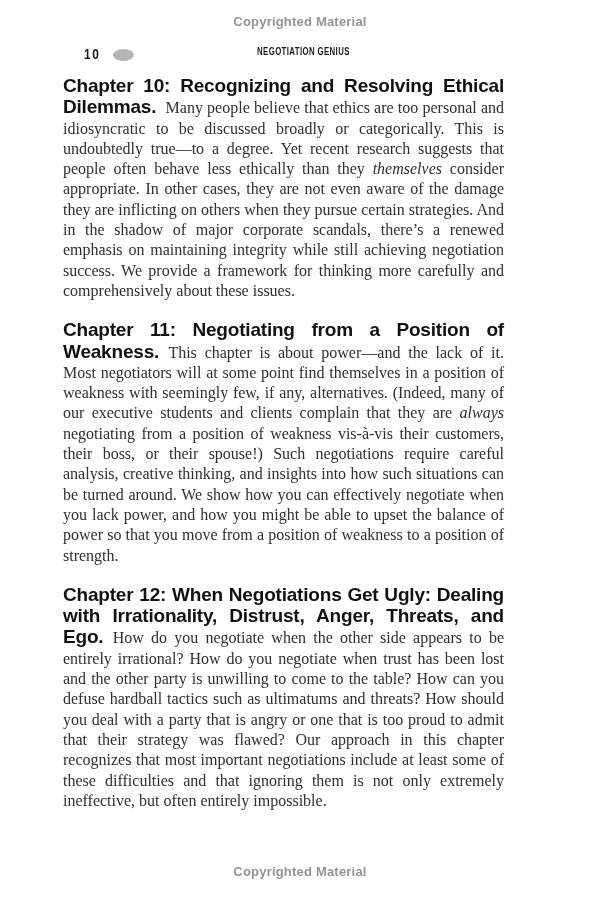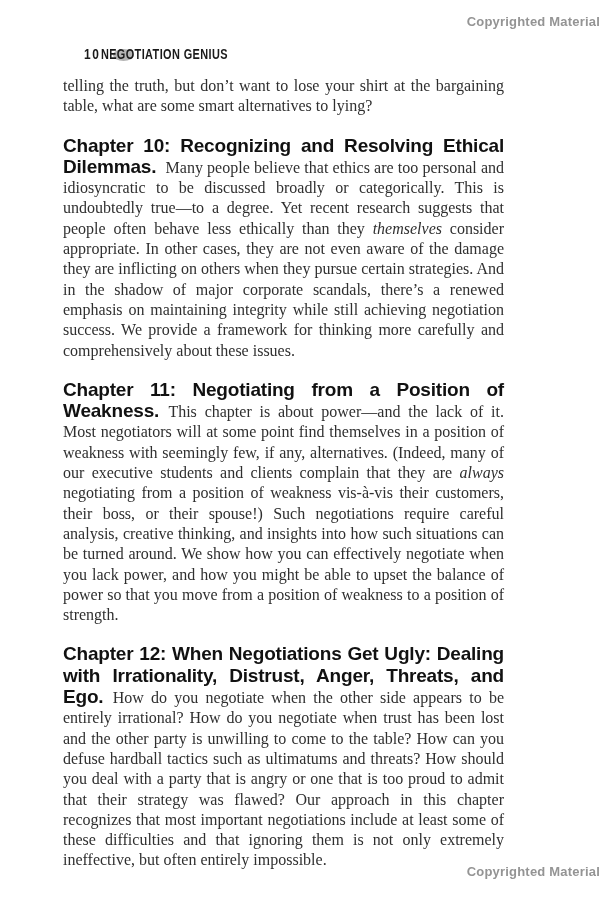--- a/index.html
+++ b/index.html
@@ -8,21 +8,21 @@
     width: 600px;
     height: 899px;
     background: #ffffff;
     overflow: hidden;
     font-family: "Liberation Serif", serif;
   }
   .copyright {
     position: absolute;
     left: 0;
     width: 100%;
-    text-align: right;
+    text-align: center;
     font-family: "Liberation Sans", sans-serif;
     font-size: 13px;
     font-weight: bold;
     color: #949494;
     letter-spacing: 0.2px;
   }
   .copyright.top { top: 14px; }
   .copyright.bottom { top: 864px; }
   .header {
     position: absolute;
@@ -52,22 +52,22 @@
     width: 21px;
     height: 12px;
     background: #b5b5b5;
     border-radius: 50%;
   }
   .running-head {
     position: absolute;
     left: 0;
     right: 0;
     top: 0;
-    text-align: left;
-    font-size: 14px;
+    text-align: center;
+    font-size: 10px;
     white-space: nowrap;
   }
   .running-head > span {
     display: inline-block;
     transform: scaleX(0.78);
     transform-origin: center;
     letter-spacing: 0.5px;
   }
   .body-text {
     position: absolute;
@@ -100,21 +100,20 @@
 
   <div class="header">
     <span class="page-num">10</span>
     <span class="oval"></span>
     <div class="running-head">
       <span>NEGOTIATION GENIUS</span>
     </div>
   </div>
 
   <div class="body-text">
-    <p class="body-para">telling the truth, but don’t want to lose your shirt at the bargaining table, what are some smart alternatives to lying?</p>
     <div>
         <p class="body-para"><span class="chapter-heading">Chapter 10: Recognizing and Resolving Ethical Dilemmas. </span><span>Many people believe that ethics are too personal and idiosyncratic to be discussed broadly or categorically. This is undoubtedly true—to a degree. Yet recent research suggests that people often behave less ethically than they </span><span class="italic">themselves</span><span> consider appropriate. In other cases, they are not even aware of the damage they are inflicting on others when they pursue certain strategies. And in the shadow of major corporate scandals, there’s a renewed emphasis on maintaining integrity while still achieving negotiation success. We provide a framework for thinking more carefully and comprehensively about these issues.</span></p>
         <p class="body-para"><span class="chapter-heading">Chapter 11: Negotiating from a Position of Weakness. </span><span>This chapter is about power—and the lack of it. Most negotiators will at some point find themselves in a position of weakness with seemingly few, if any, alternatives. (Indeed, many of our executive students and clients complain that they are </span><span class="italic">always</span><span> negotiating from a position of weakness vis-à-vis their customers, their boss, or their spouse!) Such negotiations require careful analysis, creative thinking, and insights into how such situations can be turned around. We show how you can effectively negotiate when you lack power, and how you might be able to upset the balance of power so that you move from a position of weakness to a position of strength.</span></p>
         <p class="body-para"><span class="chapter-heading">Chapter 12: When Negotiations Get Ugly: Dealing with Irrationality, Distrust, Anger, Threats, and Ego. </span><span>How do you negotiate when the other side appears to be entirely irrational? How do you negotiate when trust has been lost and the other party is unwilling to come to the table? How can you defuse hardball tactics such as ultimatums and threats? How should you deal with a party that is angry or one that is too proud to admit that their strategy was flawed? Our approach in this chapter recognizes that most important negotiations include at least some of these difficulties and that ignoring them is not only extremely ineffective, but often entirely impossible.</span></p>
       </div>
   </div>
 
   <div class="copyright bottom">Copyrighted Material</div>
 
 </div>

